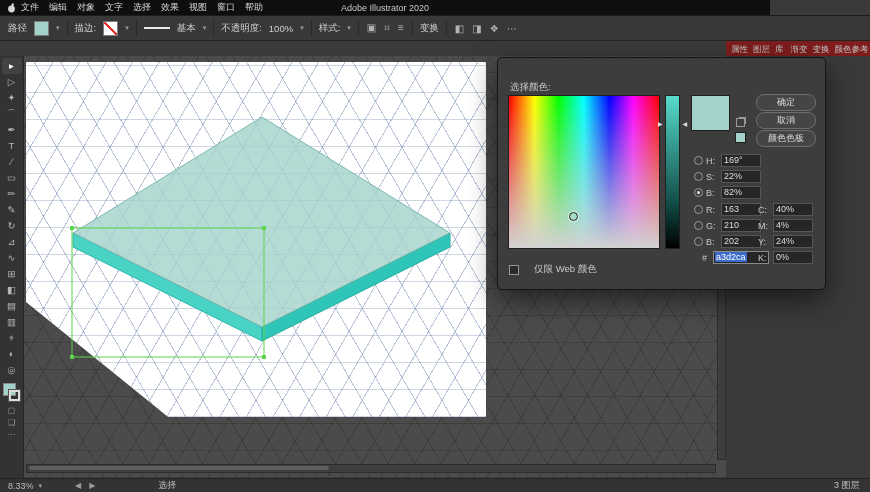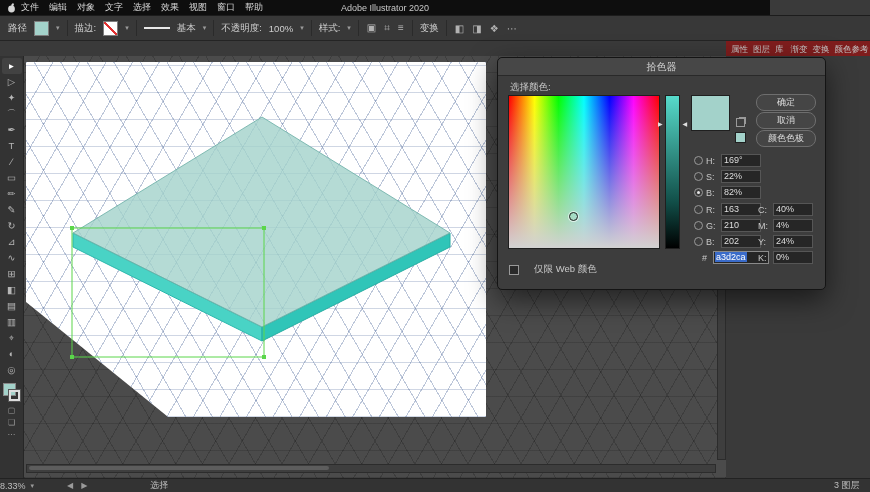--- a/index.html
+++ b/index.html
@@ -64,21 +64,21 @@
   
   .rightpanel{position:absolute;left:726px;top:56px;width:144px;height:422px;background:#323232;border-left:1px solid #222;box-sizing:border-box;}
   .layer-row{height:19px;background:#3a3a3a;border-bottom:1px solid #2a2a2a;display:flex;align-items:center;
              justify-content:flex-end;gap:5px;padding-right:5px;}
   .layer-swatch{width:9px;height:9px;border:1px solid #1e1e1e;}
   .layer-target{width:9px;height:9px;border:1px solid #9c9c9c;border-radius:50%;box-sizing:border-box;}
   .watermark{position:absolute;left:26px;top:386px;color:#3d8df5;font-size:17px;font-weight:800;letter-spacing:1px;font-style:italic;}
 
   
   .statusbar{position:absolute;left:0;top:478px;width:870px;height:14px;background:#333;border-top:1px solid #222;
-             display:flex;align-items:center;font-size:9px;color:#bdbdbd;padding:0 0;gap:5px;box-sizing:border-box;}
+             display:flex;align-items:center;font-size:9px;color:#bdbdbd;padding:0 8px;gap:5px;box-sizing:border-box;}
   .sb-arrows{margin-left:28px;display:flex;gap:8px;color:#9a9a9a;font-size:8px;}
   .sb-tool{margin-left:58px;}
   .sb-layers{position:absolute;left:834px;}
 
   
   .dialog{position:absolute;left:497px;top:57px;width:327px;height:231px;background:#3d3d3d;border:1px solid #141414;
           border-radius:5px;box-shadow:0 10px 28px rgba(0,0,0,.55);z-index:50;font-size:9.5px;}
   .dlg-title{height:17px;line-height:17px;text-align:center;font-size:10px;color:#d2d2d2;background:#474747;
              border-bottom:1px solid #292929;border-radius:5px 5px 0 0;}
   .dlg-select{position:absolute;left:12px;top:23px;color:#c9c9c9;}
@@ -243,21 +243,20 @@
     <span class="caret">▾</span>
     <span class="sb-arrows">
       <span>◀</span>
       <span>▶</span>
     </span>
     <span class="sb-tool">选择</span>
     <span class="sb-layers">3 图层</span>
   </div>
 
   <div class="dialog">
-    <div class="dlg-title">拾色器</div>
     <div class="dlg-select">选择颜色:</div>
 
     <div class="colorfield">
       <div class="cf-marker"></div>
     </div>
 
     <div class="hueslider">
       <span class="sl-arrow sl-left">▶</span>
       <span class="sl-arrow sl-right">◀</span>
     </div>

